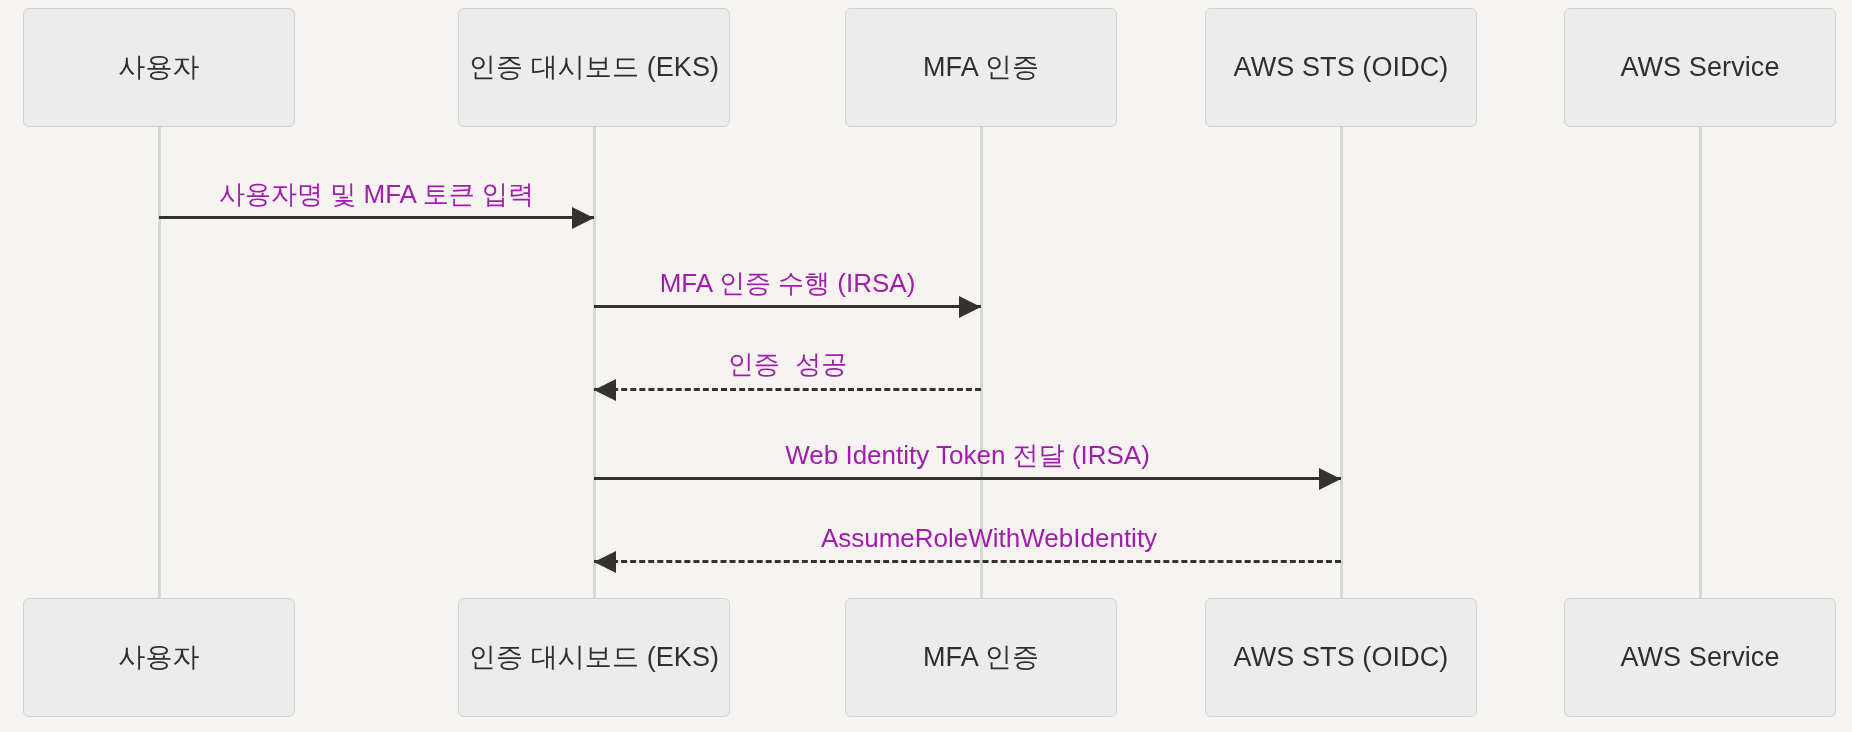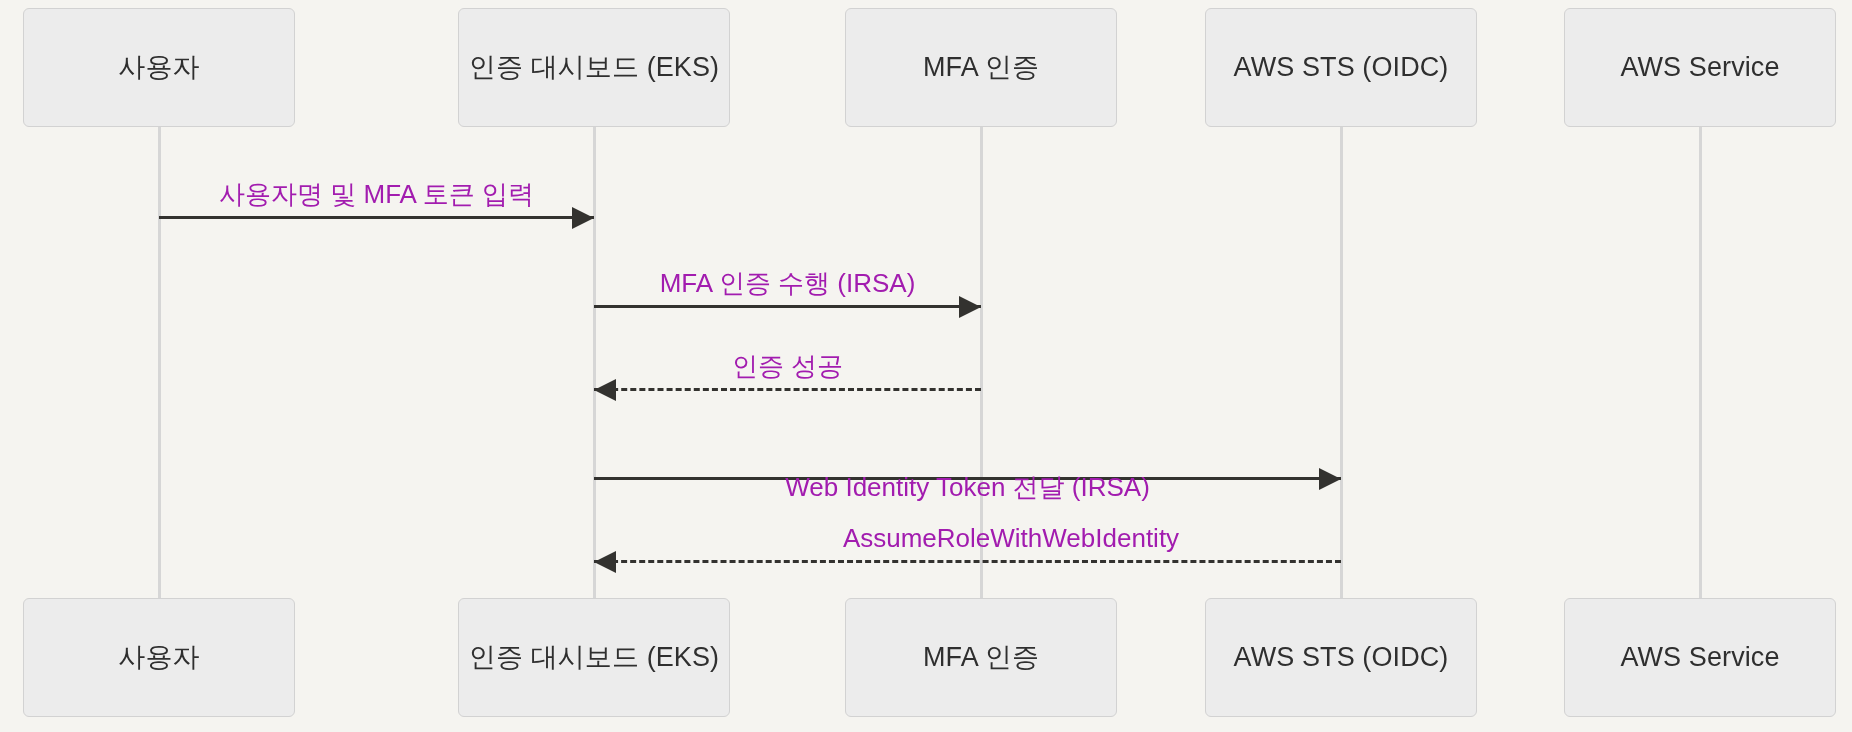--- a/index.html
+++ b/index.html
@@ -103,27 +103,27 @@
     </div>
   <div id="messages">
       <div class="msg-line" style="left: 159px; top: 216px; width: 435px;"></div>
       <div class="arrowhead right" style="top: 207px; left: 572px;"></div>
       <div class="msg-label" style="left: 376.5px; top: 179px;">사용자명 및 MFA 토큰 입력</div>
       <div class="msg-line" style="left: 594px; top: 305px; width: 387px;"></div>
       <div class="arrowhead right" style="top: 296px; left: 959px;"></div>
       <div class="msg-label" style="left: 787.5px; top: 268px;">MFA 인증 수행 (IRSA)</div>
       <div class="msg-line dashed" style="left: 594px; top: 388px; width: 387px;"></div>
       <div class="arrowhead left" style="top: 379px; left: 594px;"></div>
-      <div class="msg-label" style="left: 787.5px; top: 351px;">인증 성공</div>
+      <div class="msg-label" style="left: 787.5px; top: 351px; font-family: Liberation Mono, monospace;">인증 성공</div>
       <div class="msg-line" style="left: 594px; top: 477px; width: 747px;"></div>
       <div class="arrowhead right" style="top: 468px; left: 1319px;"></div>
-      <div class="msg-label" style="left: 967.5px; top: 440px; margin-top: 32px;">Web Identity Token 전달 (IRSA)</div>
+      <div class="msg-label" style="left: 967.5px; top: 440px;">Web Identity Token 전달 (IRSA)</div>
       <div class="msg-line dashed" style="left: 594px; top: 560px; width: 747px;"></div>
       <div class="arrowhead left" style="top: 551px; left: 594px;"></div>
-      <div class="msg-label" style="left: 1011px; top: 523px;">AssumeRoleWithWebIdentity</div>
+      <div class="msg-label" style="left: 989px; top: 523px;">AssumeRoleWithWebIdentity</div>
     </div>
   <div id="bottom-boxes">
       <div class="participant-box" style="left: 23px; top: 598px; width: 272px; height: 119px;">
         <span class="participant-label">사용자</span>
       </div>
       <div class="participant-box" style="left: 458px; top: 598px; width: 272px; height: 119px;">
         <span class="participant-label">인증 대시보드 (EKS)</span>
       </div>
       <div class="participant-box" style="left: 845px; top: 598px; width: 272px; height: 119px;">
         <span class="participant-label">MFA 인증</span>

